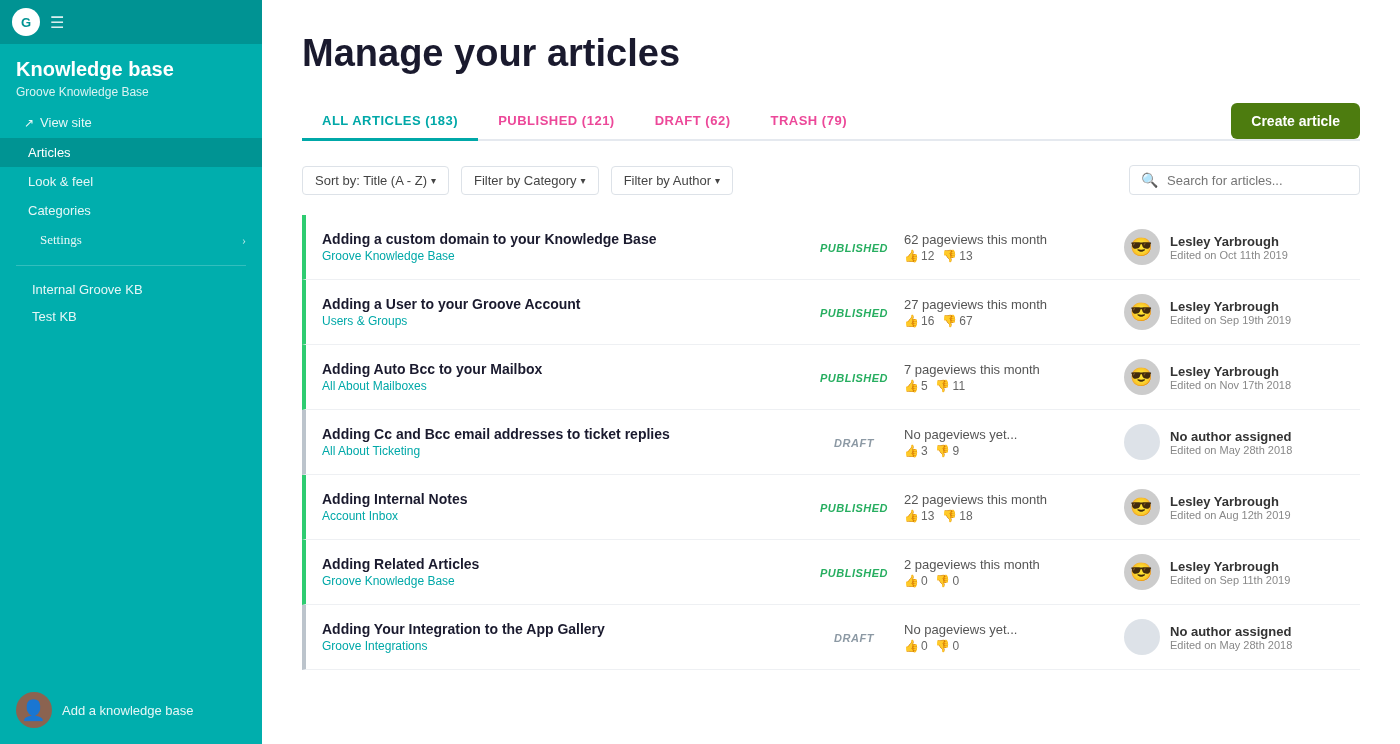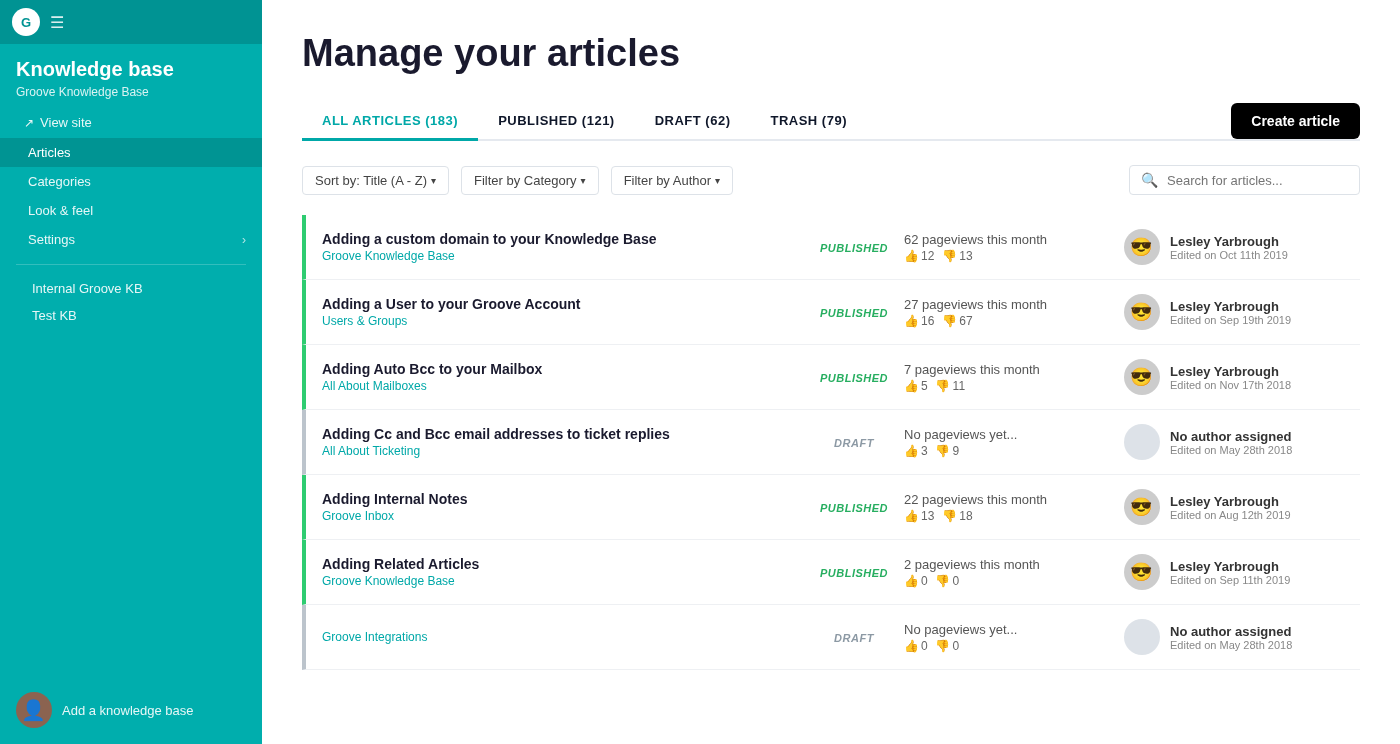--- a/index.html
+++ b/index.html
@@ -78,34 +78,34 @@
       display: flex;
       align-items: center;
       border-bottom: 2px solid #e5e9ef;
       margin-bottom: 24px;
       gap: 0;
     }
     .tab {
       padding: 10px 20px;
       font-size: 13px;
       font-weight: 600;
-      color: #0f172a;
+      color: #ec4899;
       cursor: pointer;
       border-bottom: 3px solid transparent;
       margin-bottom: -2px;
       text-transform: uppercase;
       letter-spacing: 0.5px;
     }
     .tab.active {
       color: #00a8a8;
       border-bottom-color: #00a8a8;
     }
     .create-article-btn {
       margin-left: auto;
-      background: #000000;
+      background: #4d7c0f;
       color: white;
       border: none;
       padding: 10px 20px;
       border-radius: 6px;
       font-size: 14px;
       font-weight: 600;
       cursor: pointer;
       white-space: nowrap;
     }
 
@@ -287,26 +287,26 @@
 
     <div class="sidebar-view-site">
       <span style="font-size:12px;">↗</span>
       <span>View site</span>
     </div>
 
     <div class="sidebar-nav-item active" style="margin-top:2px;">
       <span>Articles</span>
     </div>
     <div class="sidebar-nav-item">
+      <span>Look &amp; feel</span>
+    </div>
+    <div class="sidebar-nav-item">
       <span>Categories</span>
     </div>
-    <div class="sidebar-nav-item">
-      <span>Look &amp; feel</span>
-    </div>
-    <div class="sidebar-nav-item-with-arrow" style="padding-left:28px;">
+    <div class="sidebar-nav-item-with-arrow" style="padding-left:40px;font-family:Liberation Serif, serif;">
       <span>Settings</span>
       <span style="color:rgba(255,255,255,0.7);font-size:12px;">›</span>
     </div>
 
     <div style="margin: 10px 16px; border-top: 1px solid rgba(255,255,255,0.2);"></div>
 
     <div class="sidebar-section-link">Internal Groove KB</div>
     <div class="sidebar-section-link">Test KB</div>
 
     <div style="margin-top:auto; padding:16px; display:flex; align-items:center; gap:10px;">
@@ -462,21 +462,21 @@
         <div class="author-avatar no-author"></div>
         <div class="author-info">
           <div class="author-name">No author assigned</div>
           <div class="author-edit-date">Edited on May 28th 2018</div>
         </div>
       </div>
     </div>
         <div class="article-row published-border">
       <div class="article-info">
         <div class="article-title">Adding Internal Notes</div>
-        <div class="article-category">Groove Inbox</div>
+        <div class="article-category">Account Inbox</div>
       </div>
       <div class="article-status">
         <span class="status-badge published">PUBLISHED</span>
       </div>
       <div class="article-stats">
         <div class="pageviews-text">22 pageviews this month</div>
         <div class="votes">
           <span class="vote-item">
             <span>👍</span>
             <span>13</span>
@@ -519,20 +519,21 @@
       <div class="article-author">
         <div class="author-avatar ">😎</div>
         <div class="author-info">
           <div class="author-name">Lesley Yarbrough</div>
           <div class="author-edit-date">Edited on Sep 11th 2019</div>
         </div>
       </div>
     </div>
         <div class="article-row draft-border">
       <div class="article-info">
+        <div class="article-title">Adding Your Integration to the App Gallery</div>
         <div class="article-category">Groove Integrations</div>
       </div>
       <div class="article-status">
         <span class="status-badge draft">DRAFT</span>
       </div>
       <div class="article-stats">
         <div class="pageviews-text">No pageviews yet...</div>
         <div class="votes">
           <span class="vote-item">
             <span>👍</span>

